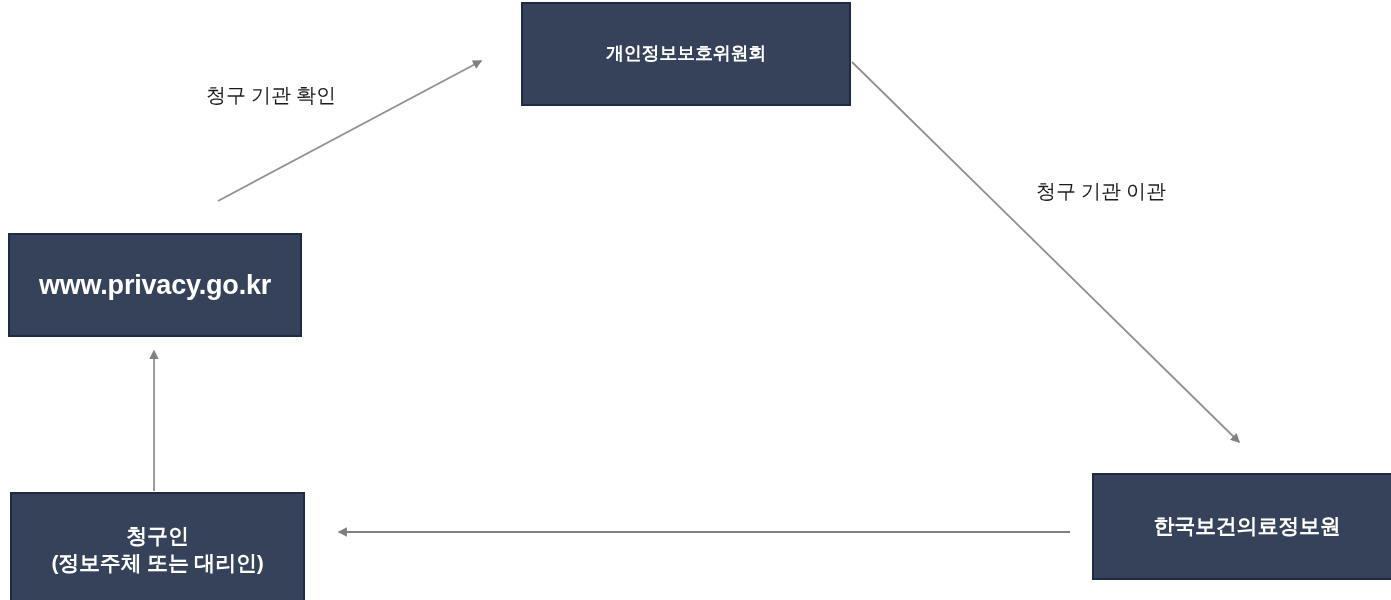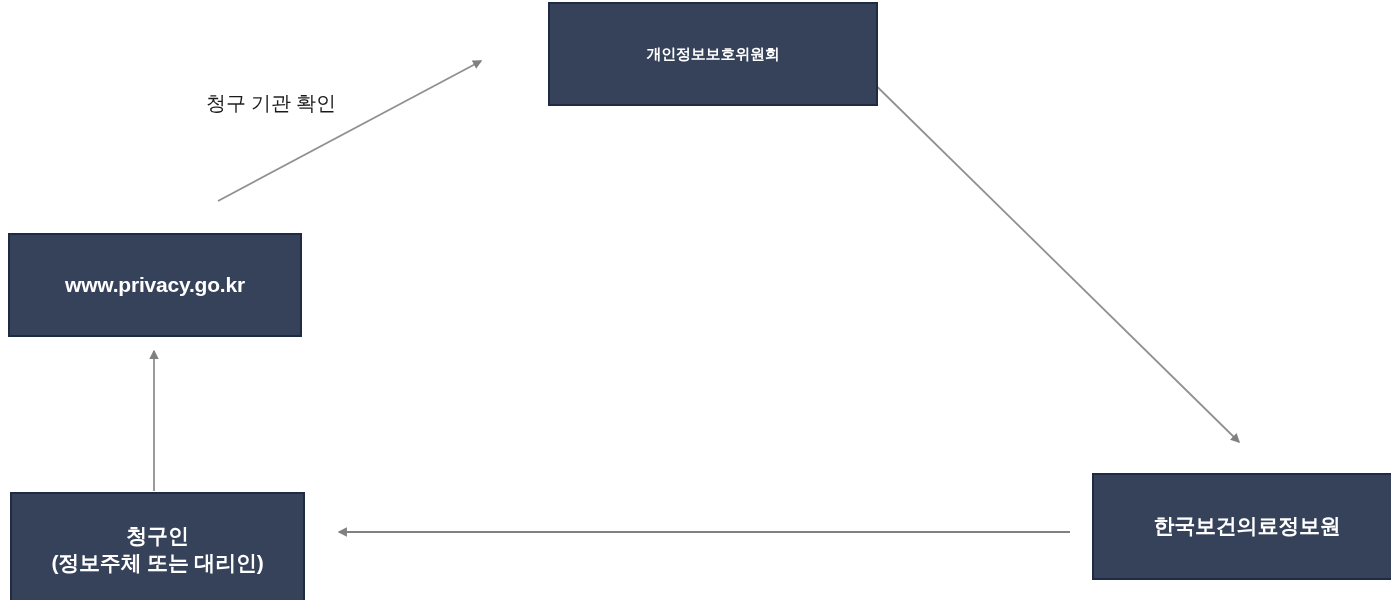--- a/index.html
+++ b/index.html
@@ -28,32 +28,32 @@
     display: flex;
     align-items: center;
     justify-content: center;
     text-align: center;
     font-weight: bold;
     line-height: 1.28;
     letter-spacing: -0.2px;
     white-space: pre-line;
   }
   #node-ppc {
-    left: 548px;
+    left: 521px;
     top: 2px;
     width: 330px;
     height: 104px;
-    font-size: 15px;
+    font-size: 18px;
   }
   #node-privacy-site {
     left: 8px;
     top: 233px;
     width: 294px;
     height: 104px;
-    font-size: 21px;
+    font-size: 27px;
   }
   #node-claimant {
     left: 10px;
     top: 492px;
     width: 295px;
     height: 115px;
     font-size: 21px;
   }
   #node-khiss {
     left: 1092px;
@@ -68,21 +68,21 @@
     position: absolute;
     color: #1a1a1a;
     font-family: "Liberation Serif", "DejaVu Serif", serif;
     font-size: 20px;
     line-height: 1.5;
     white-space: pre-line;
     letter-spacing: 0px;
   }
   #label-verify-agency {
     left: 206px;
-    top: 88px;
+    top: 80px;
   }
   #label-transfer-agency {
     left: 1036px;
     top: 176px;
   }
   #label-select-flow {
     left: 167px;
     top: 388px;
     line-height: 1.42;
   }
@@ -126,16 +126,17 @@
 
   <div class="node" id="node-privacy-site">www.privacy.go.kr</div>
 
   <div class="node" id="node-claimant">청구인
 (정보주체 또는 대리인)</div>
 
   <div class="node" id="node-khiss">한국보건의료정보원</div>
 
   <div class="edge-label" id="label-verify-agency">청구 기관 확인</div>
 
+  <div class="edge-label" id="label-transfer-agency">청구 기관 이관</div>
 
 
 
 </div>
 
 </body></html>

